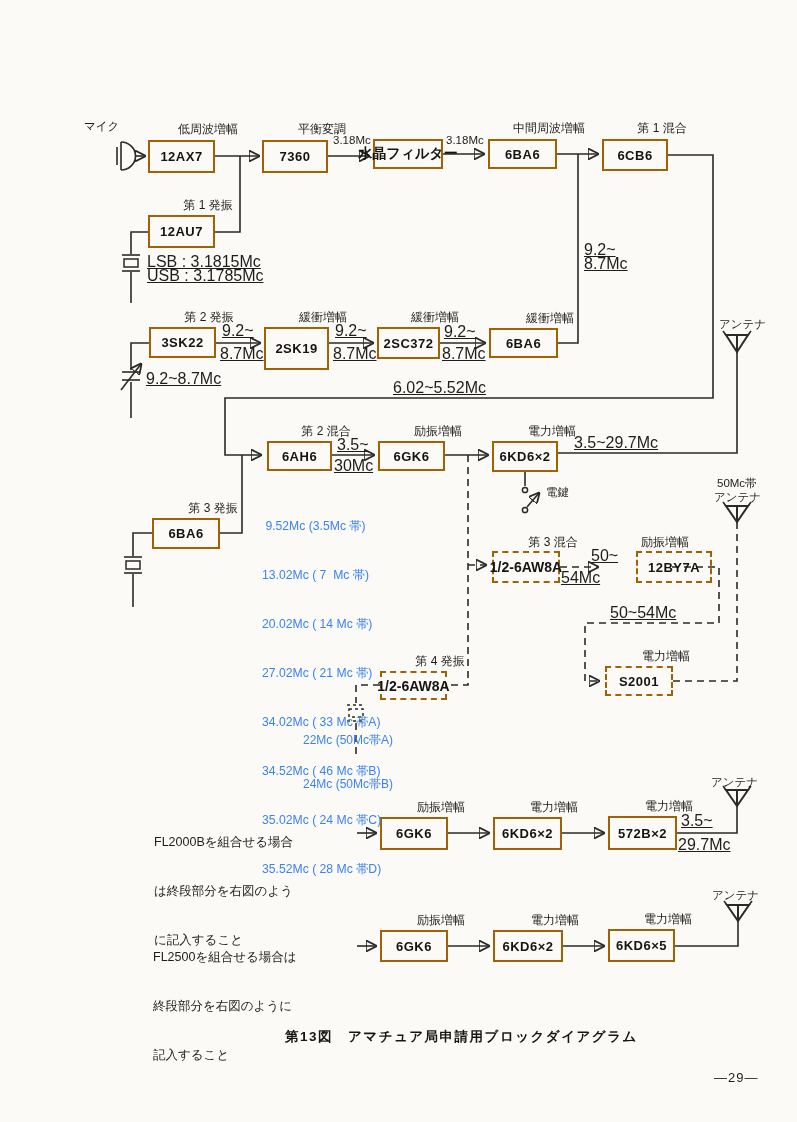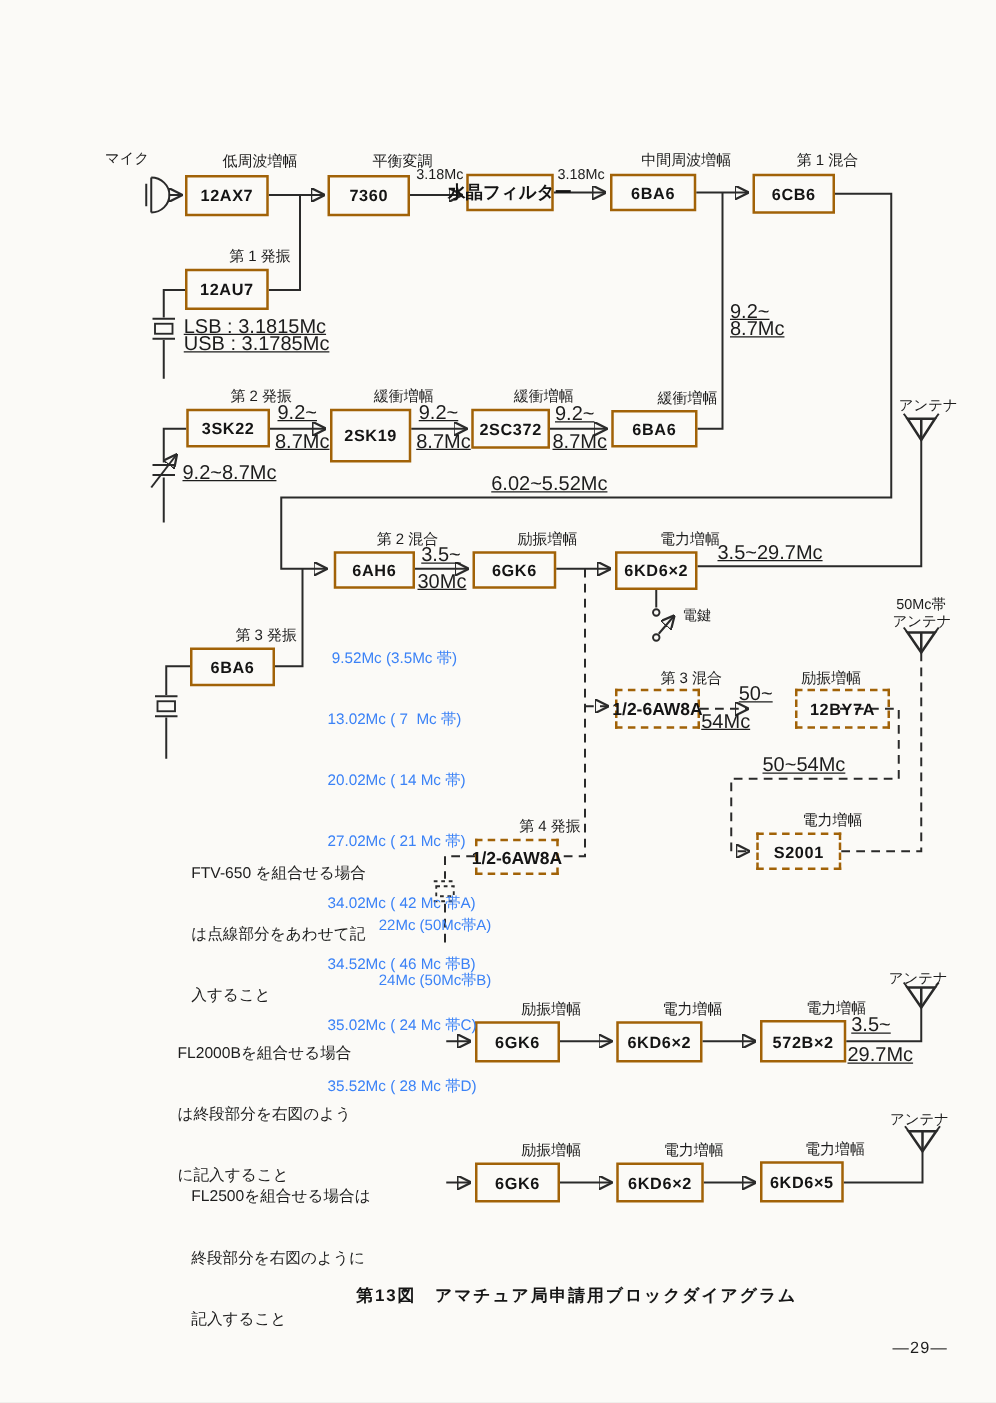--- a/index.html
+++ b/index.html
@@ -224,45 +224,40 @@
   <div class="lbl md" style="left:337px;top:436px">3.5~</div>
   <div class="lbl md" style="left:334px;top:457px">30Mc</div>
   <div class="lbl md" style="left:574px;top:434px">3.5~29.7Mc</div>
   <div class="lbl" style="left:546px;top:485px">電鍵</div>
 
   <div class="list" style="left:262px;top:485px">
     <div> 9.52Mc (3.5Mc 帯)</div>
     <div>13.02Mc ( 7  Mc 帯)</div>
     <div>20.02Mc ( 14 Mc 帯)</div>
     <div>27.02Mc ( 21 Mc 帯)</div>
-    <div>34.02Mc ( 42 Mc 帯A)</div>
+    <div>34.02Mc ( 33 Mc 帯A)</div>
     <div>34.52Mc ( 46 Mc 帯B)</div>
     <div>35.02Mc ( 24 Mc 帯C)</div>
     <div>35.52Mc ( 28 Mc 帯D)</div>
   </div>
 
   <div class="lbl" style="left:717px;top:476px">50Mc帯</div>
   <div class="lbl" style="left:714px;top:490px">アンテナ</div>
 
   <div class="lbl md" style="left:591px;top:547px">50~</div>
   <div class="lbl md" style="left:561px;top:569px">54Mc</div>
   <div class="lbl md" style="left:610px;top:604px">50~54Mc</div>
 
-  <div class="note" style="left:153px;top:657px">
-    <div>FTV-650 を組合せる場合</div>
-    <div>は点線部分をあわせて記</div>
-    <div>入すること</div>
-  </div>
 
   <div class="list" style="left:303px;top:704px;line-height:14.6px;font-size:12px">
     <div>22Mc (50Mc帯A)</div>
     <div>24Mc (50Mc帯B)</div>
   </div>
 
-  <div class="note" style="left:142px;top:801px">
+  <div class="note" style="left:154px;top:801px">
     <div>FL2000Bを組合せる場合</div>
     <div>は終段部分を右図のよう</div>
     <div>に記入すること</div>
   </div>
   <div class="lbl" style="left:711px;top:775px">アンテナ</div>
   <div class="lbl md" style="left:681px;top:812px">3.5~</div>
   <div class="lbl md" style="left:678px;top:836px">29.7Mc</div>
 
   <div class="note" style="left:153px;top:916px">
     <div>FL2500を組合せる場合は</div>

